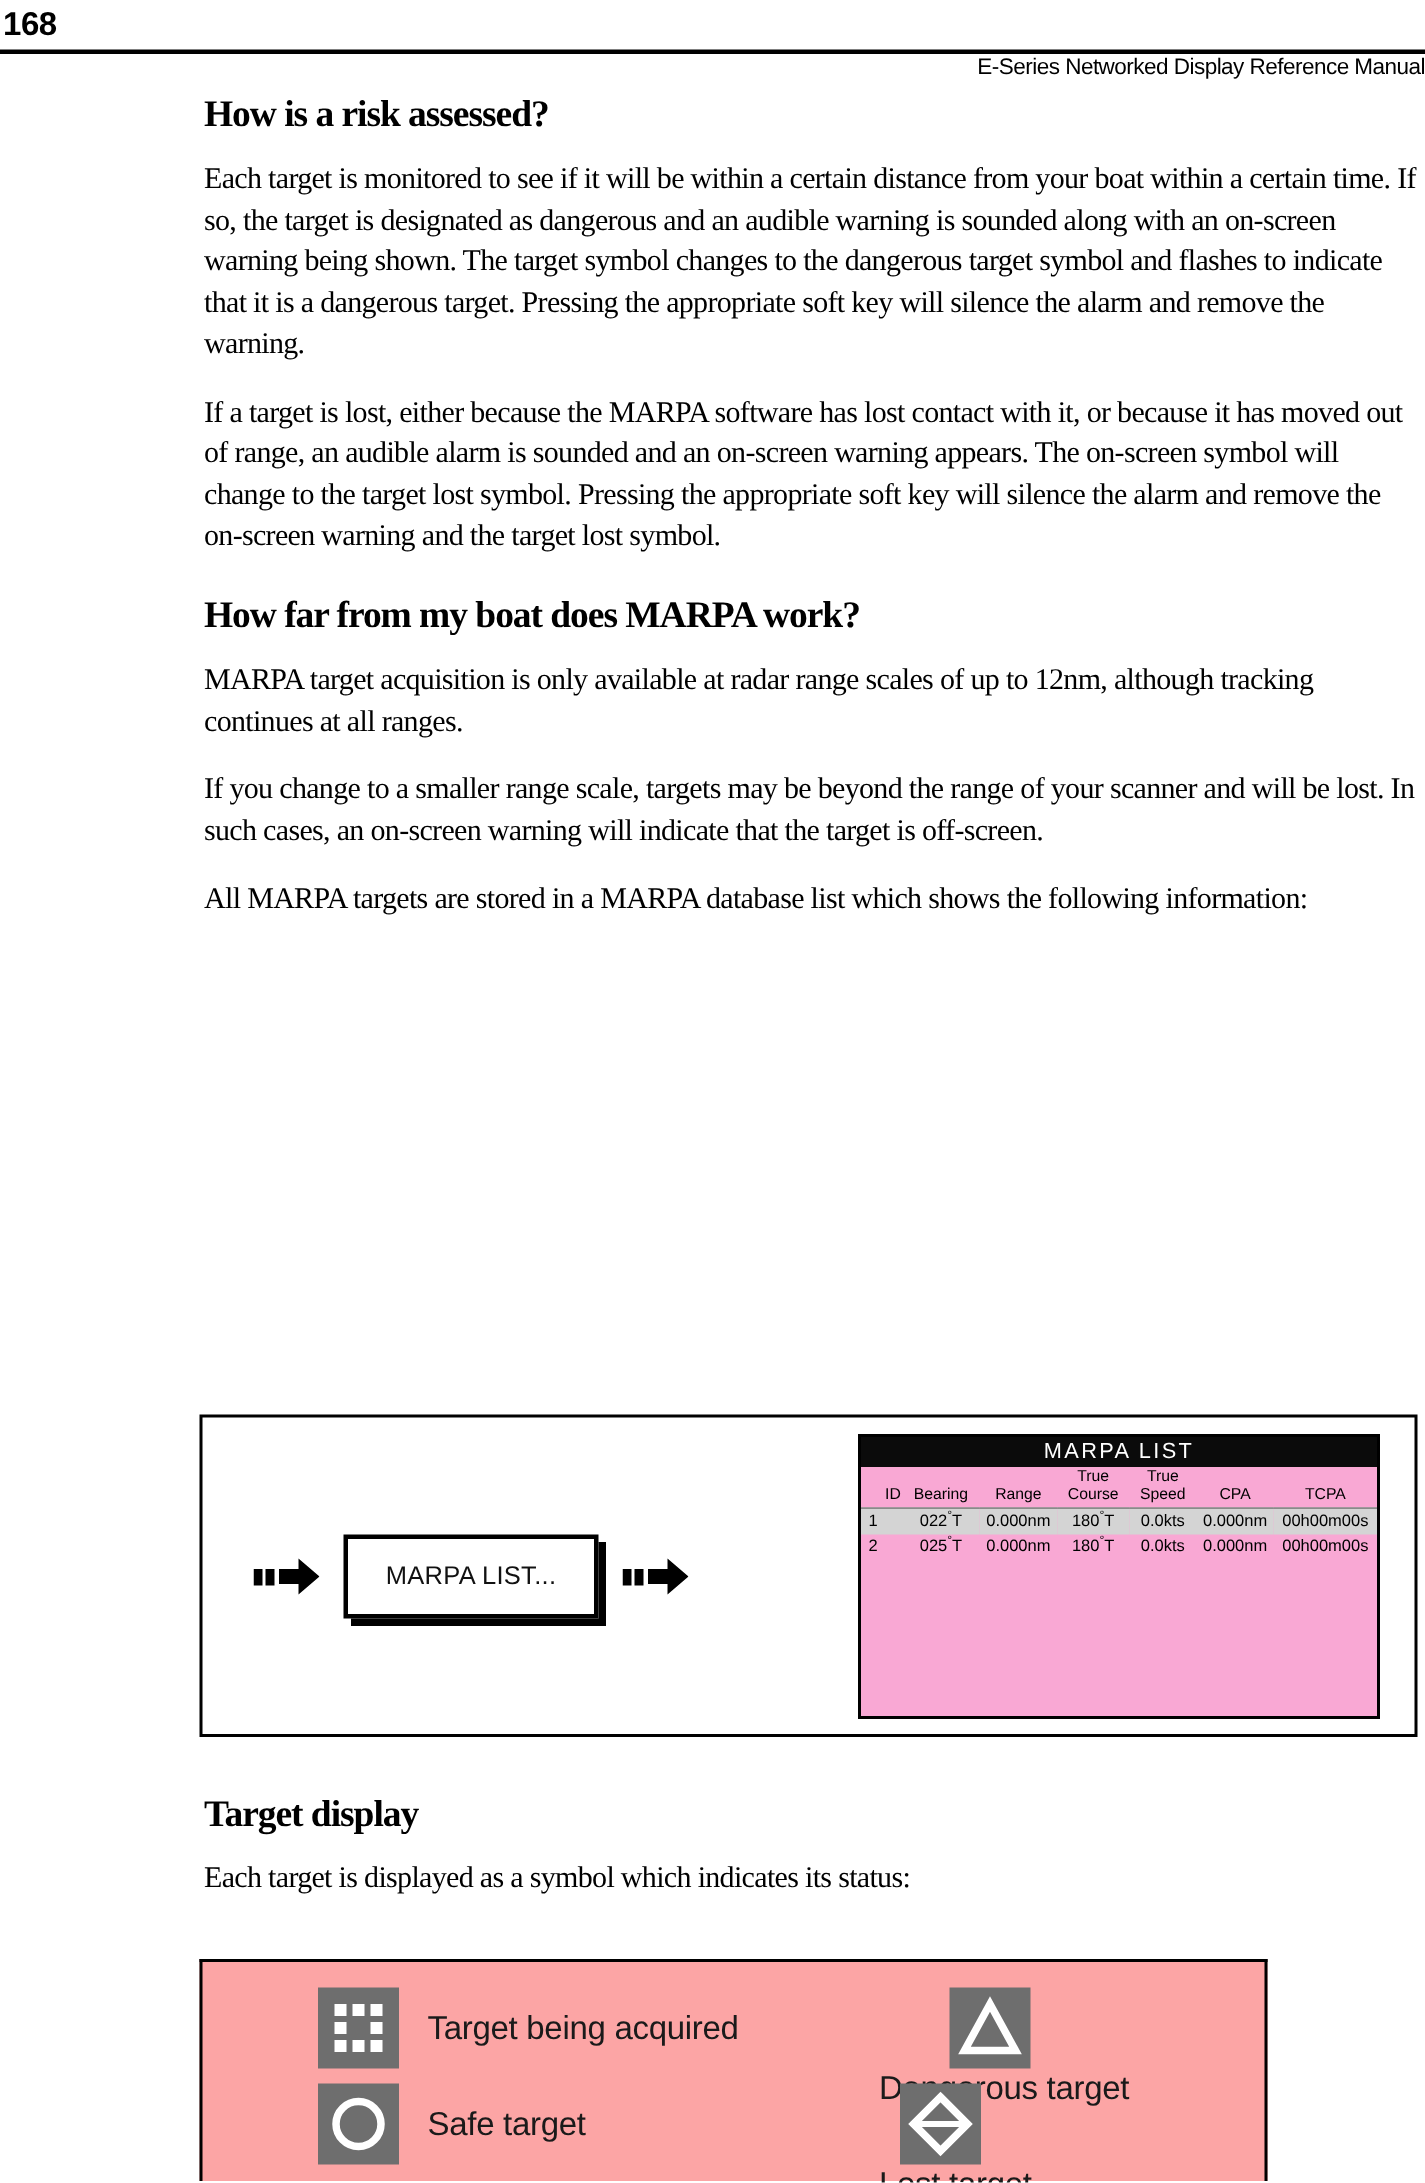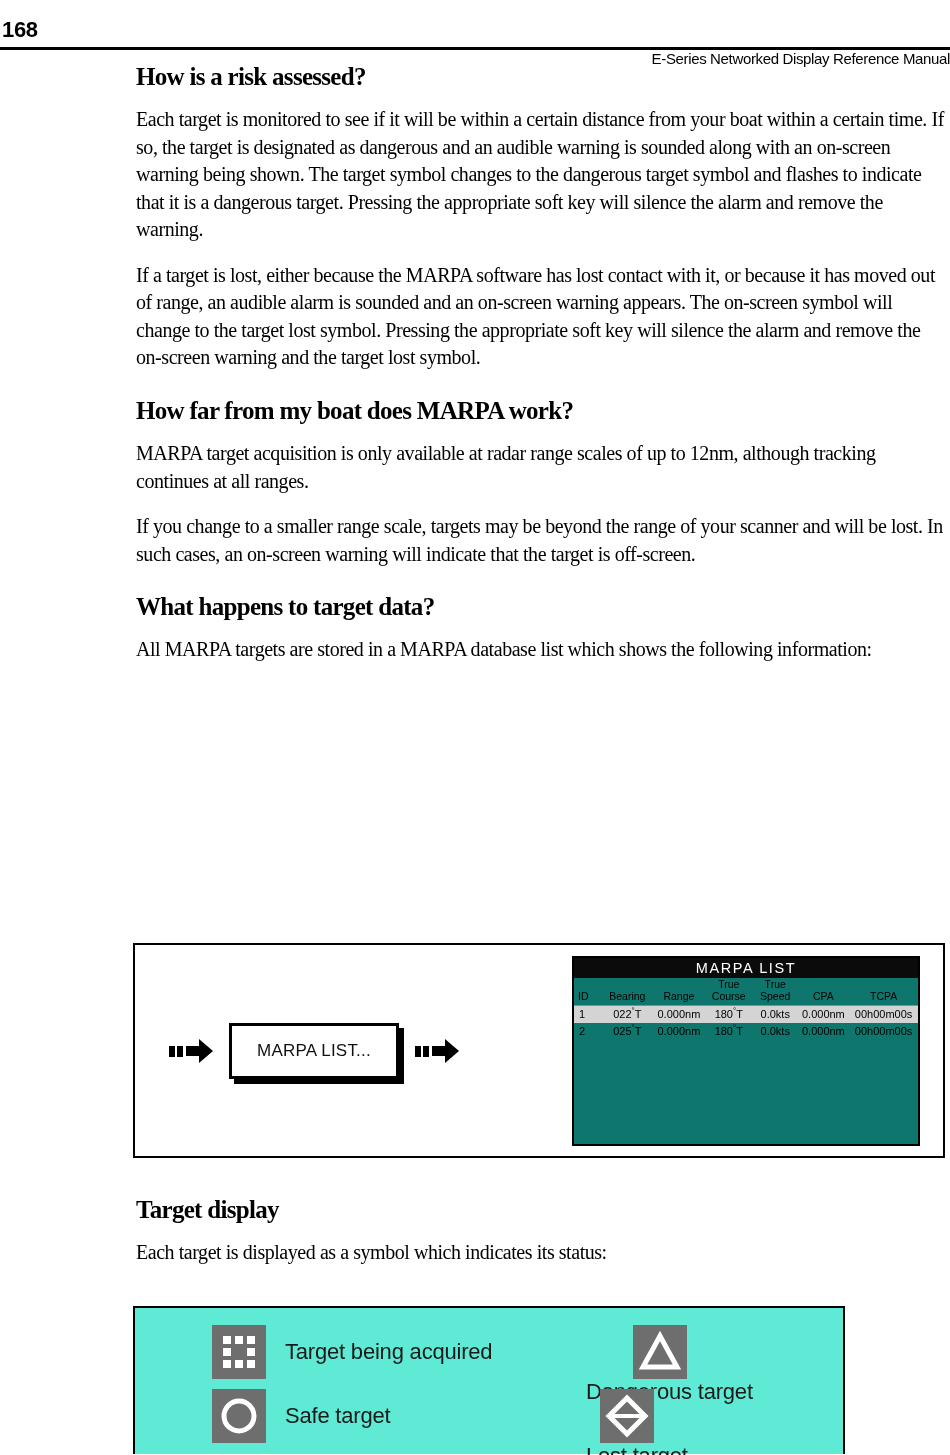--- a/index.html
+++ b/index.html
@@ -12,21 +12,21 @@
     height: 1455px;
     position: relative;
     font-family: "Liberation Sans", sans-serif;
     color: #000000;
     overflow: hidden;
   }
 
   
   .page-header {
     position: absolute;
-    top: 16px;
+    top: 2px;
     left: 0;
     width: 950px;
     height: 33px;
     box-sizing: border-box;
     text-decoration: underline;
   }
   .page-header .rule {
     position: absolute;
     left: 0;
     top: 31px;
@@ -128,21 +128,21 @@
 
   
   .marpa-panel {
     position: absolute;
     left: 437px;
     top: 11px;
     width: 348px;
     height: 190px;
     border: 2px solid #000;
     box-sizing: border-box;
-    background: #0f766e;
+    background: #f9a8d4;
   }
   .marpa-titlebar {
     height: 20px;
     background: #0b0b0b;
     color: #fff;
     display: flex;
     align-items: center;
     justify-content: center;
     font-size: 14.5px;
     letter-spacing: 1.6px;
@@ -157,21 +157,21 @@
   .marpa-table th {
     font-weight: 400;
     font-size: 10.5px;
     vertical-align: bottom;
     padding: 1px 0 2px 0;
     line-height: 1.12;
     border-bottom: 1.5px solid #8a8a8a;
   }
   .marpa-table th.col-id {
     text-align: left;
-    padding-left: 4px;
+    padding-left: 16px;
   }
   .marpa-table td {
     text-align: center;
     font-size: 11px;
     padding: 2px 0;
     line-height: 1.2;
   }
   .marpa-table td.col-id {
     text-align: left;
     padding-left: 5px;
@@ -185,21 +185,21 @@
   
   .figure-symbols {
     position: absolute;
     left: 133px;
     top: 1306px;
     width: 712px;
     height: 148px;
     border: 2px solid #000;
     border-bottom: none;
     box-sizing: border-box;
-    background: #5eead4;
+    background: #fca5a5;
   }
   .sym-grid {
     position: absolute;
     left: 0; top: 0;
     width: 100%;
     height: 100%;
   }
   .sym-item {
     position: absolute;
     display: flex;
@@ -252,21 +252,20 @@
 <div class="content">
 
   <h2 class="section-heading">How is a risk assessed?</h2>
   <p class="body-text">Each target is monitored to see if it will be within a certain distance from your boat within a certain time. If so, the target is designated as dangerous and an audible warning is sounded along with an on-screen warning being shown. The target symbol changes to the dangerous target symbol and flashes to indicate that it is a dangerous target. Pressing the appropriate soft key will silence the alarm and remove the warning.</p>
   <p class="body-text">If a target is lost, either because the MARPA software has lost contact with it, or because it has moved out of range, an audible alarm is sounded and an on-screen warning appears. The on-screen symbol will change to the target lost symbol. Pressing the appropriate soft key will silence the alarm and remove the on-screen warning and the target lost symbol.</p>
 
   <h2 class="section-heading spaced">How far from my boat does MARPA work?</h2>
   <p class="body-text">MARPA target acquisition is only available at radar range scales of up to 12nm, although tracking continues at all ranges.</p>
   <p class="body-text">If you change to a smaller range scale, targets may be beyond the range of your scanner and will be lost. In such cases, an on-screen warning will indicate that the target is off-screen.</p>
 
-  <h2 class="section-heading spaced">What happens to target data?</h2>
   <p class="body-text tight">All MARPA targets are stored in a MARPA database list which shows the following information:</p>
 </div>
 
 <div class="figure-flow">
 
   <div class="flow-row">
 
 
     <svg class="flow-arrow" viewBox="0 0 44 28">
       <rect x="0" y="9" width="6" height="11" fill="#000"></rect>

